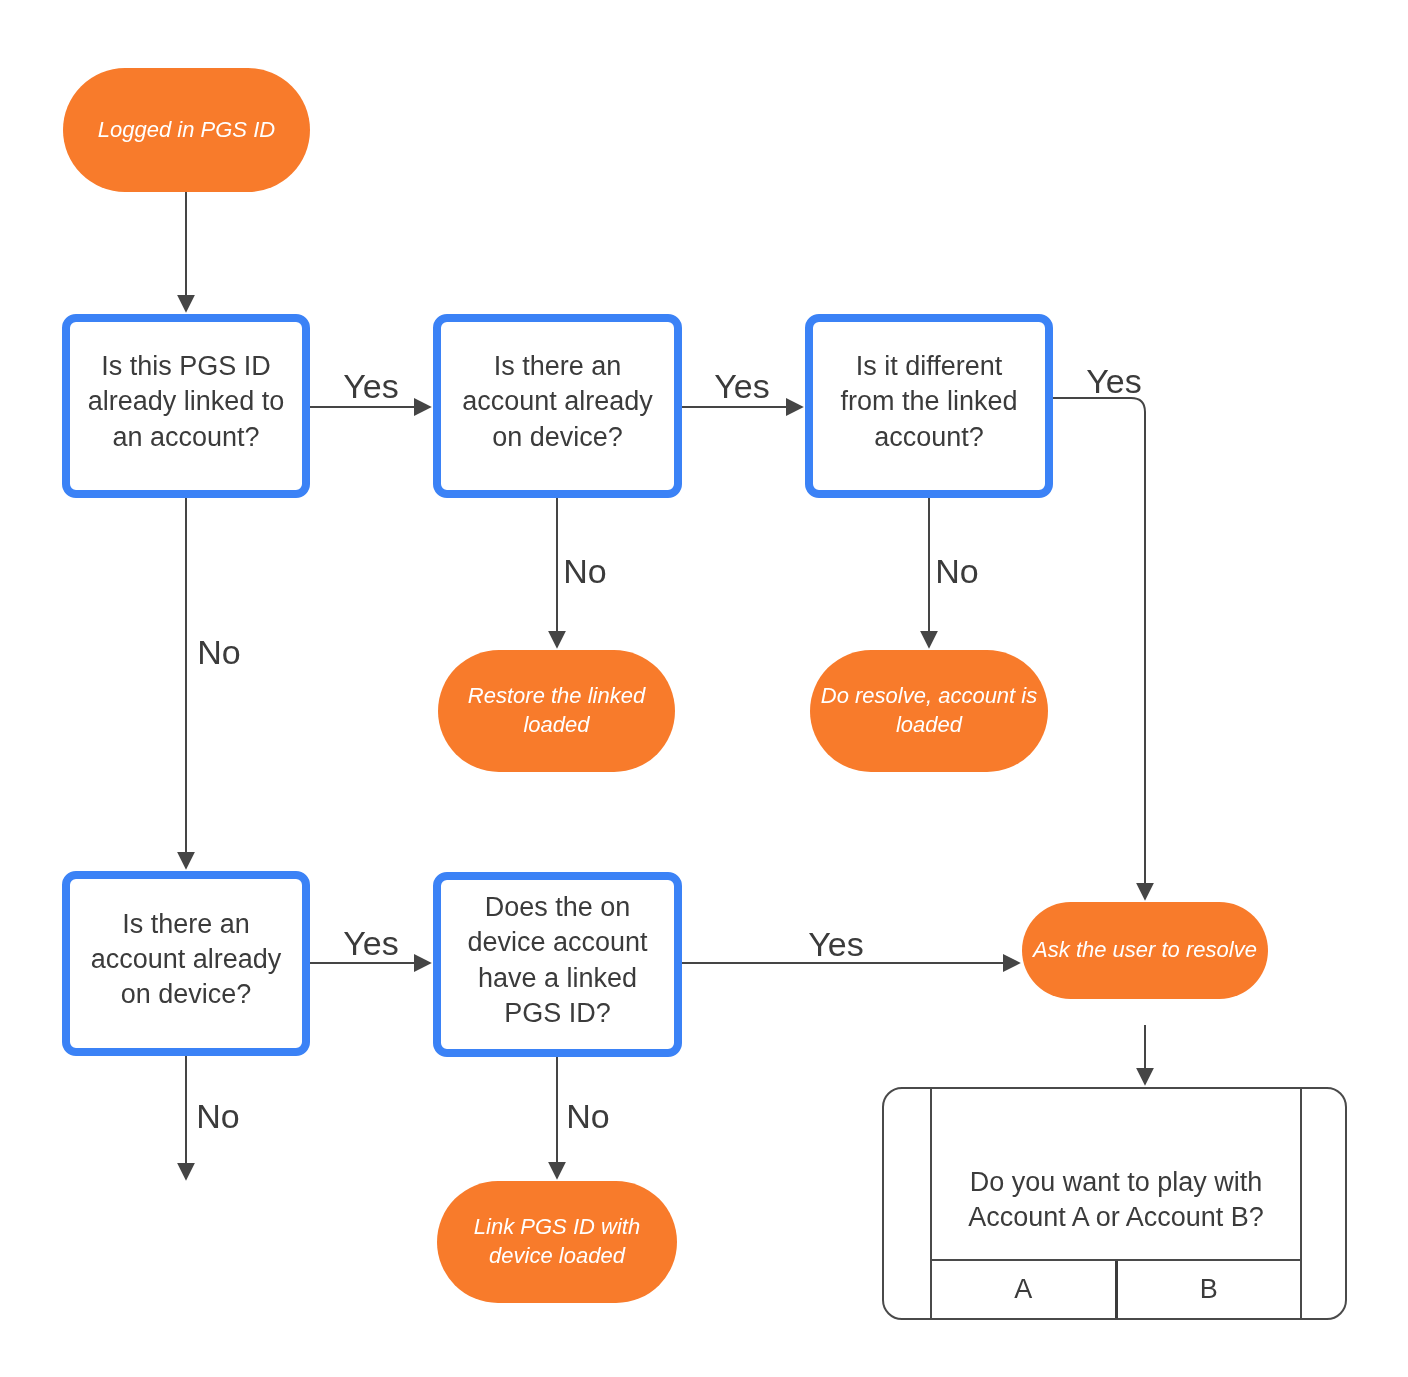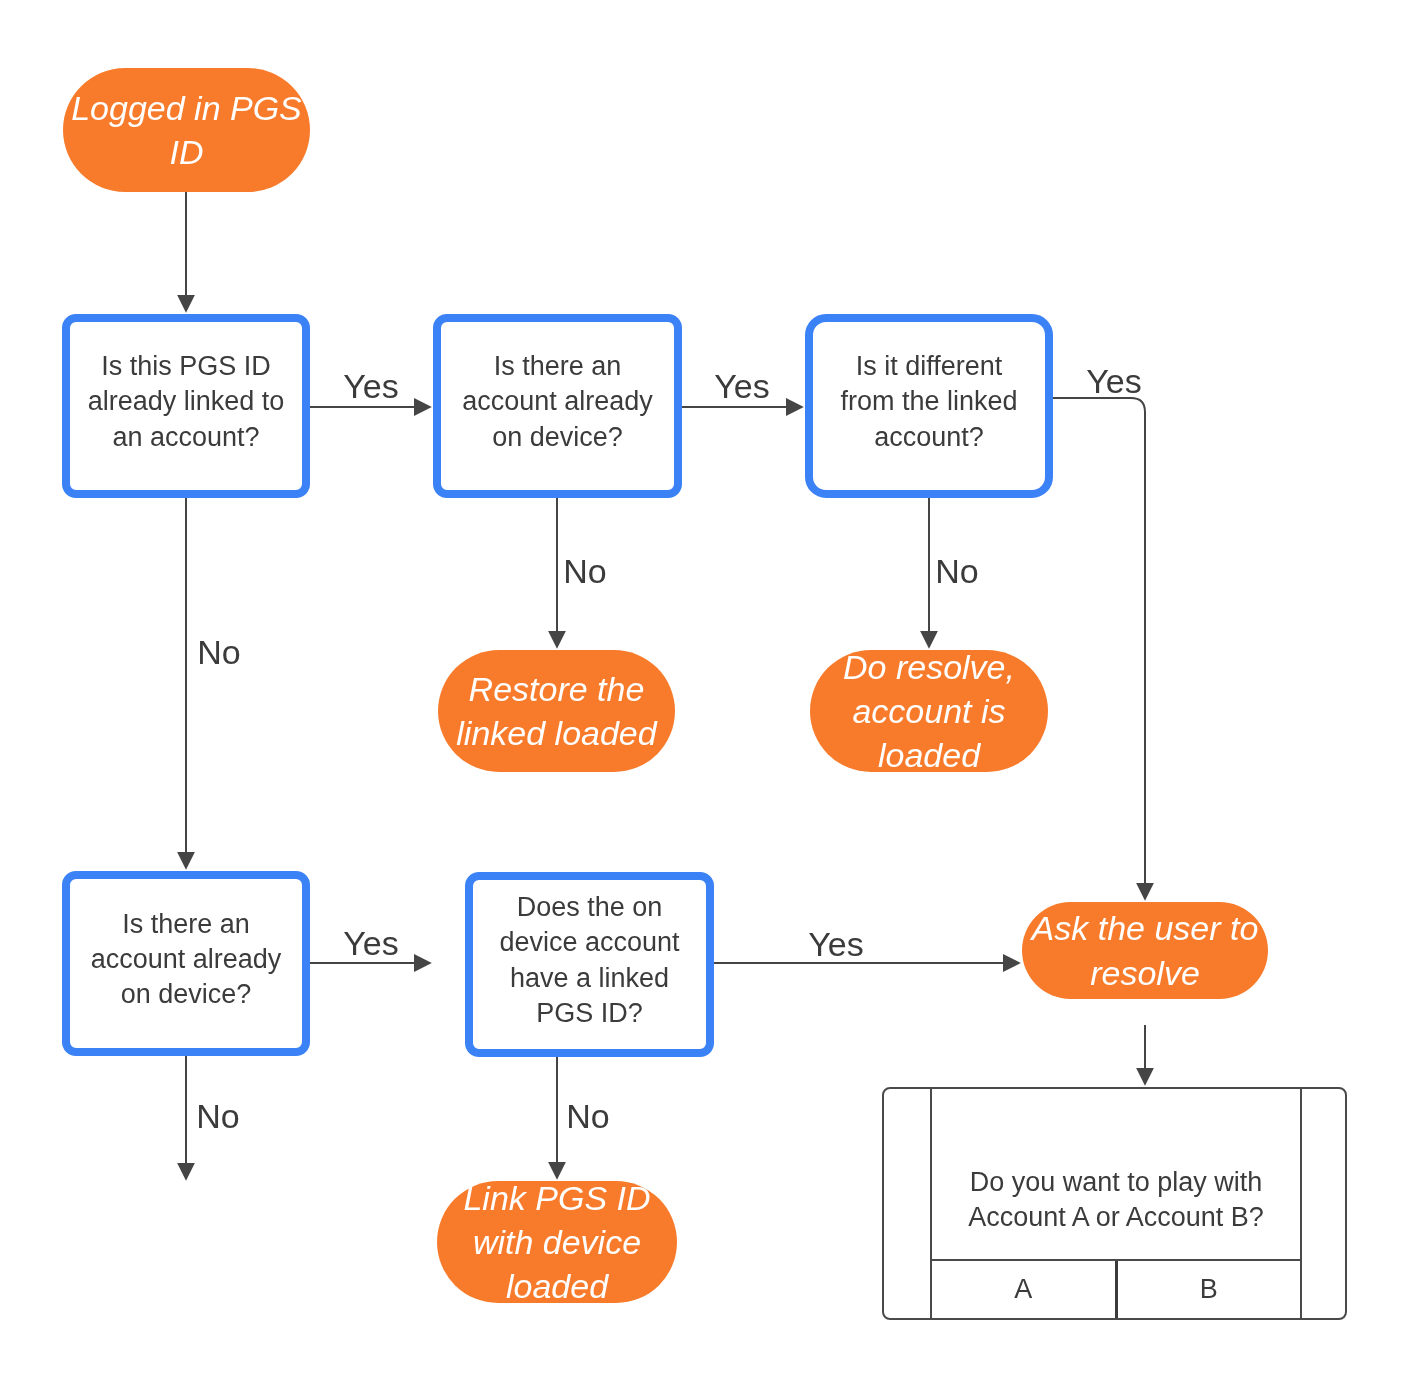--- a/index.html
+++ b/index.html
@@ -18,49 +18,49 @@
     display: flex;
     align-items: center;
     justify-content: center;
     text-align: center;
   }
   .pill {
     background: #F87B2B;
     color: #ffffff;
     font-style: italic;
     border-radius: 70px;
-    font-size: 34px;
+    font-size: 22px;
     line-height: 1.3;
     padding: 0 6px;
   }
   .decision {
     background: #ffffff;
     border: 8px solid #3b82f6;
     border-radius: 14px;
     color: #3B3B3B;
     font-size: 27px;
     line-height: 1.3;
     padding: 0 16px 8px;
   }
-  .decision.narrow { padding: 0 20px 8px; margin-left: 32px; }
+  .decision.narrow { padding: 0 20px 8px; }
   .edge-label {
     position: absolute;
     transform: translate(-50%, -50%);
     font-size: 34px;
     color: #3B3B3B;
     white-space: nowrap;
   }
   .dialog {
     position: absolute;
     left: 882px; top: 1087px;
     width: 465px; height: 233px;
     box-sizing: border-box;
     background: #ffffff;
     border: 2px solid #4A4A4A;
-    border-radius: 8px;
+    border-radius: 20px;
   }
   .dialog-vline {
     position: absolute;
     top: 0; bottom: 0;
     width: 0;
     border-left: 2px solid #4A4A4A;
   }
   .dialog-question {
     position: absolute;
     left: 48px; top: 0;
@@ -119,21 +119,21 @@
       <path d="M1145 1025 L1145 1084" marker-end="url(#arrow)"></path>
     </g>
   </svg>
 
   <div class="node pill" style="left:63px; top:68px; width:247px; height:124px;">Logged in PGS ID</div>
 
   <div class="node decision" style="left:62px; top:314px; width:248px; height:184px;">Is this PGS ID already linked to an account?</div>
 
   <div class="node decision" style="left:433px; top:314px; width:249px; height:184px;">Is there an account already on device?</div>
 
-  <div class="node decision" style="left:805px; top:314px; width:248px; height:184px;border-radius:21px;">Is it different from the linked account?</div>
+  <div class="node decision" style="left:805px; top:314px; width:248px; height:184px;">Is it different from the linked account?</div>
 
   <div class="node pill" style="left:438px; top:650px; width:237px; height:122px;">Restore the linked loaded</div>
 
   <div class="node pill" style="left:810px; top:650px; width:238px; height:122px;">Do resolve, account is loaded</div>
 
   <div class="node decision" style="left:62px; top:871px; width:248px; height:185px;">Is there an account already on device?</div>
 
   <div class="node decision narrow" style="left:433px; top:872px; width:249px; height:185px;">Does the on device account have a linked PGS ID?</div>
 
   <div class="node pill" style="left:1022px; top:902px; width:246px; height:97px;">Ask the user to resolve</div>

